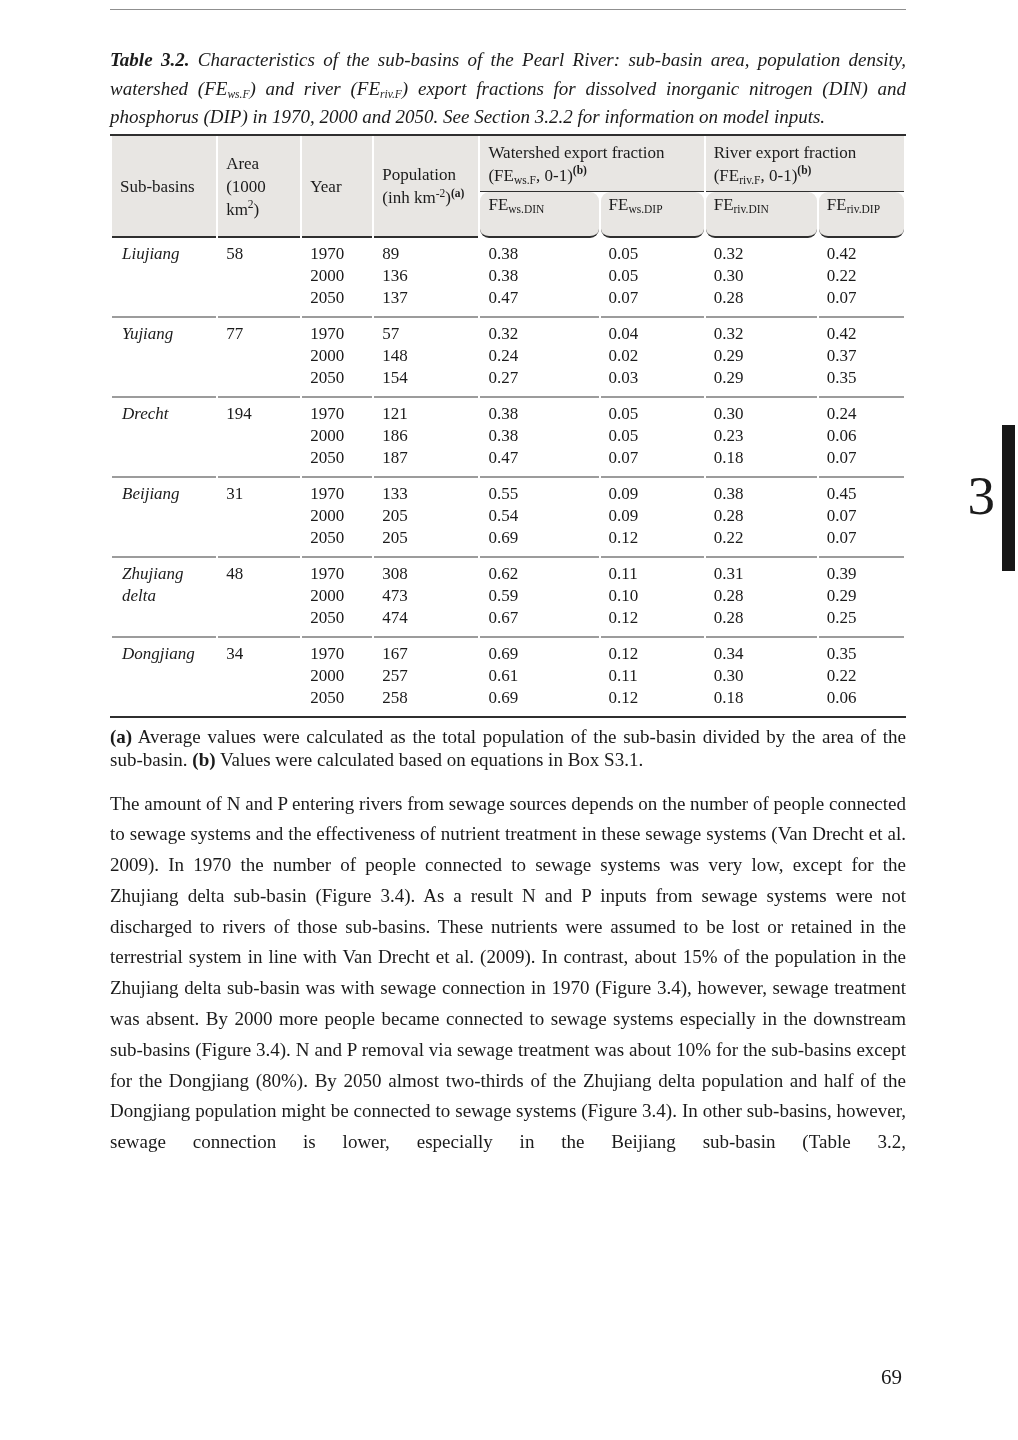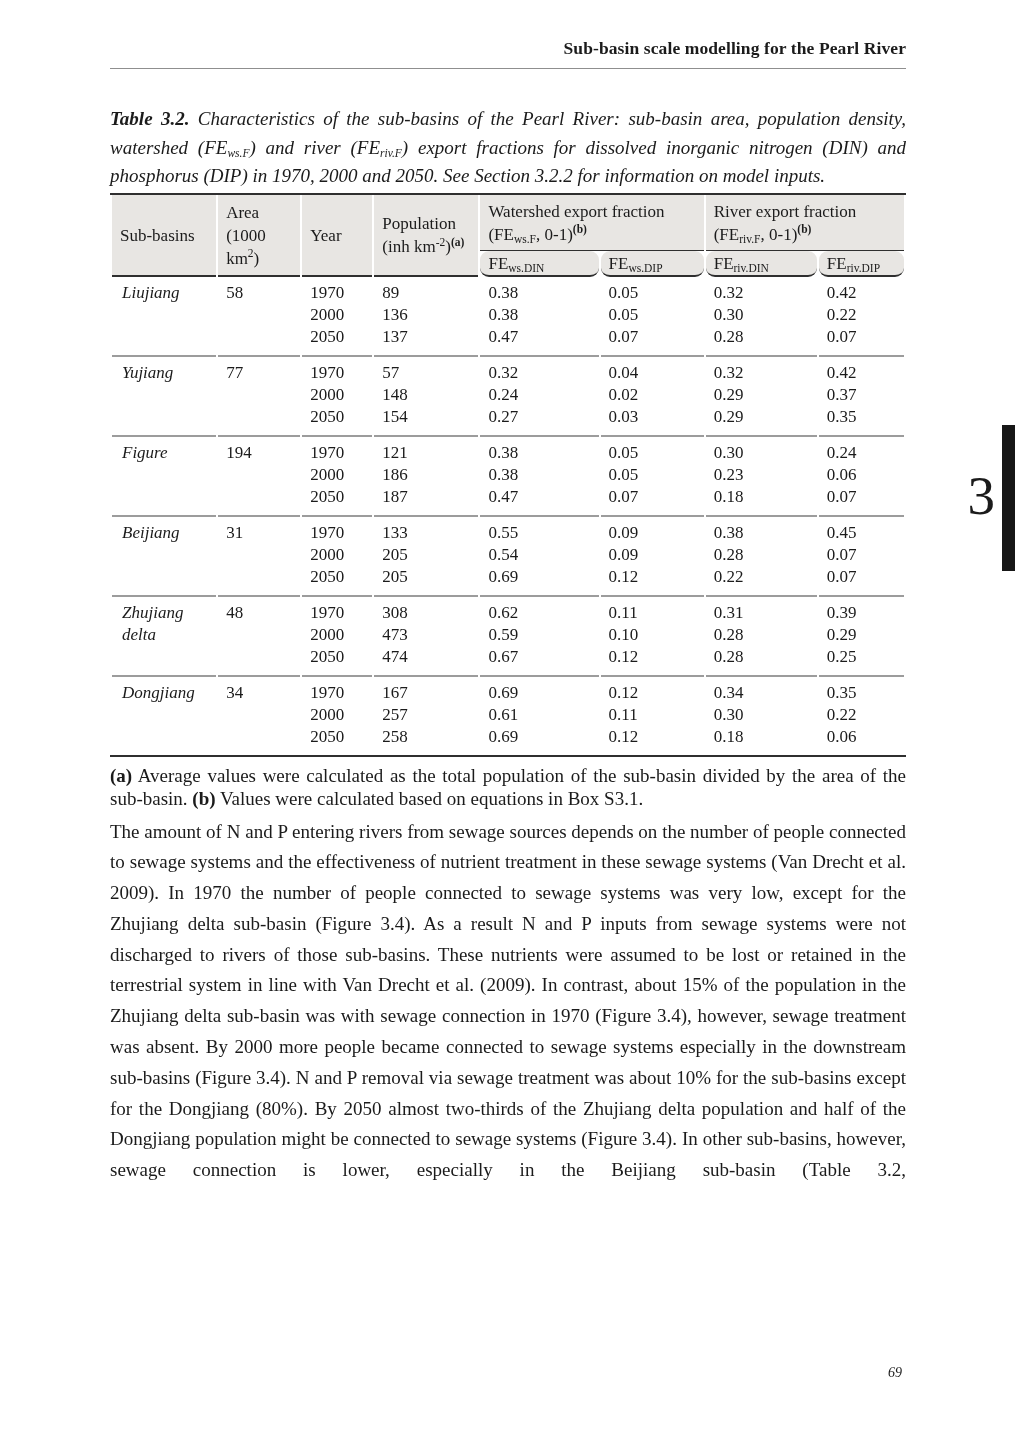--- a/index.html
+++ b/index.html
@@ -17,44 +17,41 @@
   sub.small, sup.small{font-size:11.5px;line-height:0;font-family:Liberation Serif, serif;}
   sub.small{vertical-align:baseline;position:relative;top:.28em;}
   sup.small{vertical-align:baseline;position:relative;top:-.55em;}
   sup.note{font-weight:bold;font-style:normal;}
 
   table.data{margin-top:2px;width:796px;table-layout:fixed;border-collapse:separate;border-spacing:2px 0;
     border-top:2px solid var(--line-dark);border-bottom:2px solid var(--line-dark);font-size:17px;}
   table.data th{font-weight:normal;text-align:left;background:var(--header-bg);}
   tr.h1 th{vertical-align:middle;padding:5px 4px 4px 8px;line-height:23px;}
   tr.h1 th.group-th{vertical-align:top;border-bottom:1px solid var(--line-dark);}
-  tr.h2 th{vertical-align:middle;padding:2px 0 0 8px;line-height:22px;border-bottom:2px solid var(--line-dark);border-radius:9px;}
+  tr.h2 th{vertical-align:middle;padding:2px 0 20px 8px;line-height:22px;border-bottom:2px solid var(--line-dark);border-radius:9px;}
   tr.h1 th.rs{border-bottom:2px solid var(--line-dark);}
   table.data td{padding:0 0 0 8px;line-height:22px;vertical-align:top;background:#fff;}
   table.data tbody tr:first-child td{padding-top:5px;}
   table.data tbody tr:last-child td{padding-bottom:7px;}
   table.data td.bb{border-bottom:2px solid var(--line-mid);}
   td.cell-subbasin-name{padding-left:10px !important;font-style:italic;}
 
   .footnote{margin-top:7px;font-size:19px;line-height:23px;text-align:justify;}
   .footnote b{font-weight:bold;}
-  .bodytext{margin-top:7px;font-size:19px;line-height:30.8px;text-align:justify;text-align-last:justify;}
+  .bodytext{margin-top:18px;font-size:19px;line-height:30.8px;text-align:justify;text-align-last:justify;}
 
   .chapter-bar{position:absolute;left:1002px;top:425px;width:13px;height:146px;background:var(--tab-bg);}
   .chapter-num{position:absolute;left:940px;top:468px;width:55px;text-align:right;font-size:55px;line-height:1;}
-  .page-num{position:absolute;left:110px;top:1365px;width:792px;text-align:right;font-size:14px;font-style:italic;}
+  .page-num{position:absolute;left:110px;top:1365px;width:792px;text-align:right;font-size:21px;}
 </style>
 </head>
 <body>
 
 <div class="content">
 
-  <div class="running-head">
-    <span>Sub-basin scale modelling for the Pearl River</span>
-  </div>
   <div class="head-rule"></div>
 
   <p class="caption"><span class="cap-label">Table 3.2.</span><span> Characteristics of the sub-basins of the Pearl River: sub-basin area, population density, watershed (FE</span><sub class="small">ws.F</sub><span>) and river (FE</span><sub class="small">riv.F</sub><span>) export fractions for dissolved inorganic nitrogen (DIN) and phosphorus (DIP) in 1970, 2000 and 2050. See Section 3.2.2 for information on model inputs.</span></p>
 
   <table class="data" id="data-table">
     <colgroup>
       <col style="width:104px">
         <col style="width:82px">
         <col style="width:70px">
         <col style="width:104px">
@@ -130,21 +127,21 @@
           <td class=" bb">2050</td>
           <td class=" bb">154</td>
           <td class=" bb">0.27</td>
           <td class=" bb">0.03</td>
           <td class=" bb">0.29</td>
           <td class=" bb">0.35</td>
         </tr>
       </tbody>
       <tbody>
         <tr>
-          <td rowspan="3" class="cell-subbasin-name bb">Figure</td>
+          <td rowspan="3" class="cell-subbasin-name bb">Drecht</td>
           <td rowspan="3" class=" bb">194</td>
           <td class="">1970</td>
           <td class="">121</td>
           <td class="">0.38</td>
           <td class="">0.05</td>
           <td class="">0.30</td>
           <td class="">0.24</td>
         </tr>
         <tr>
           <td class="">2000</td>

